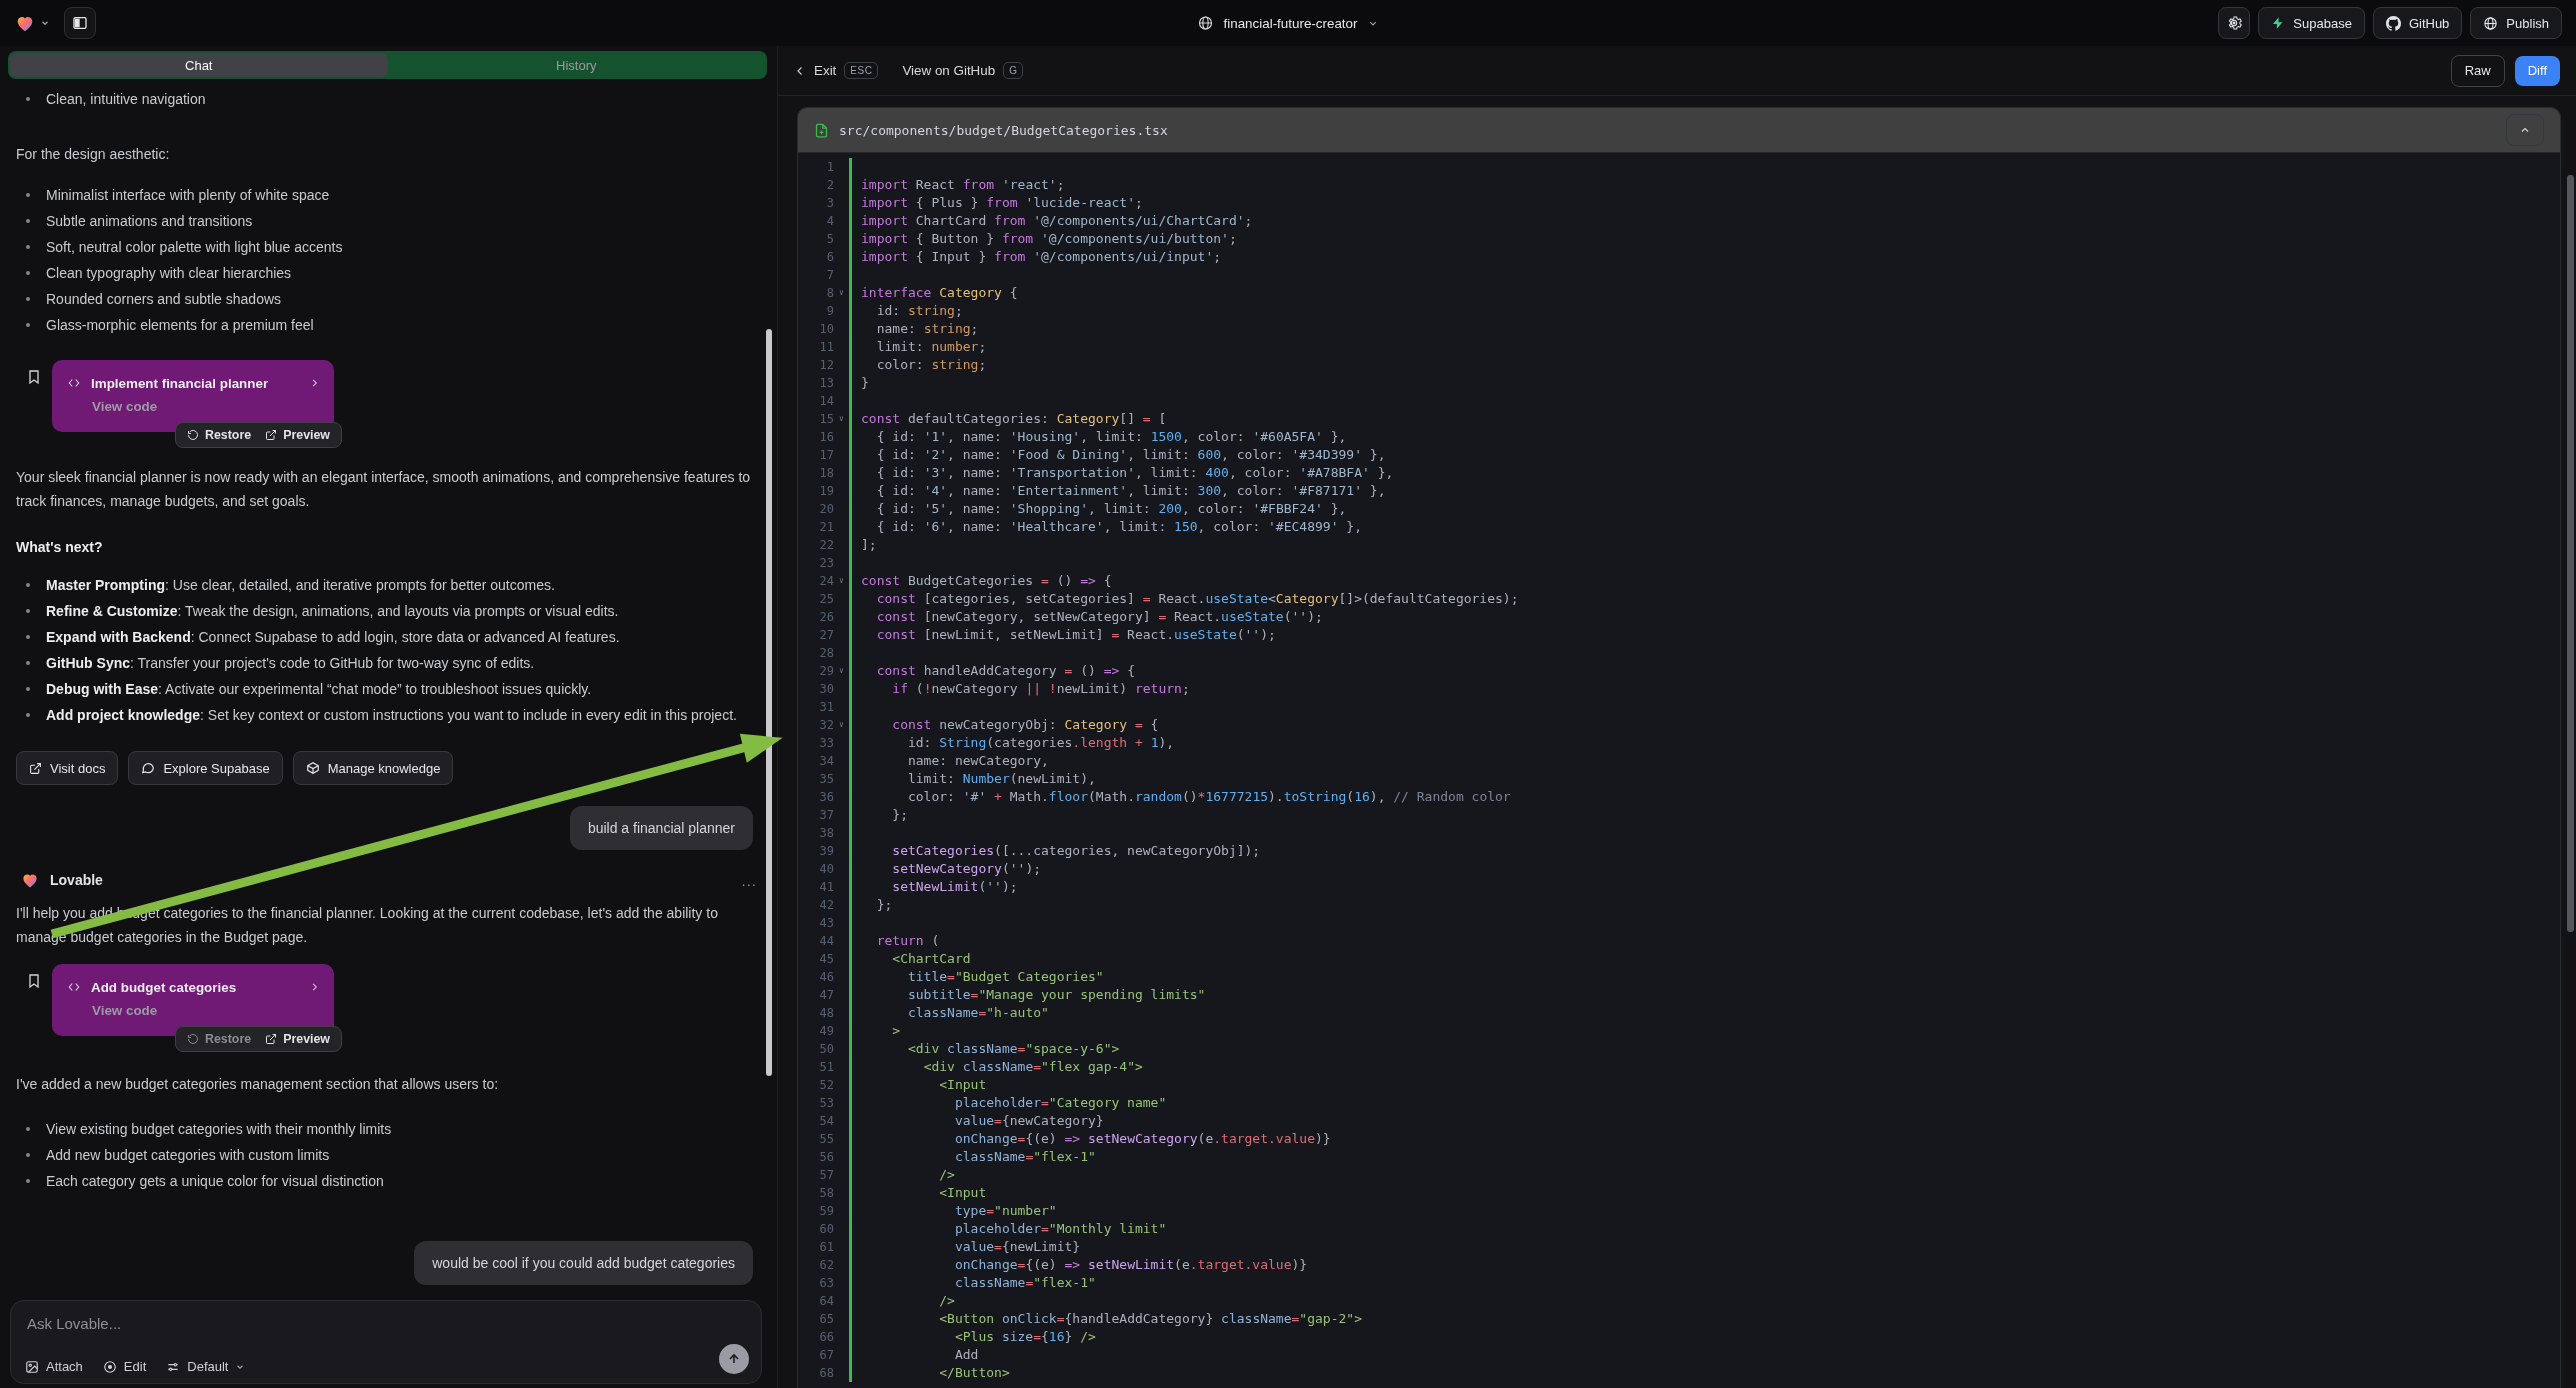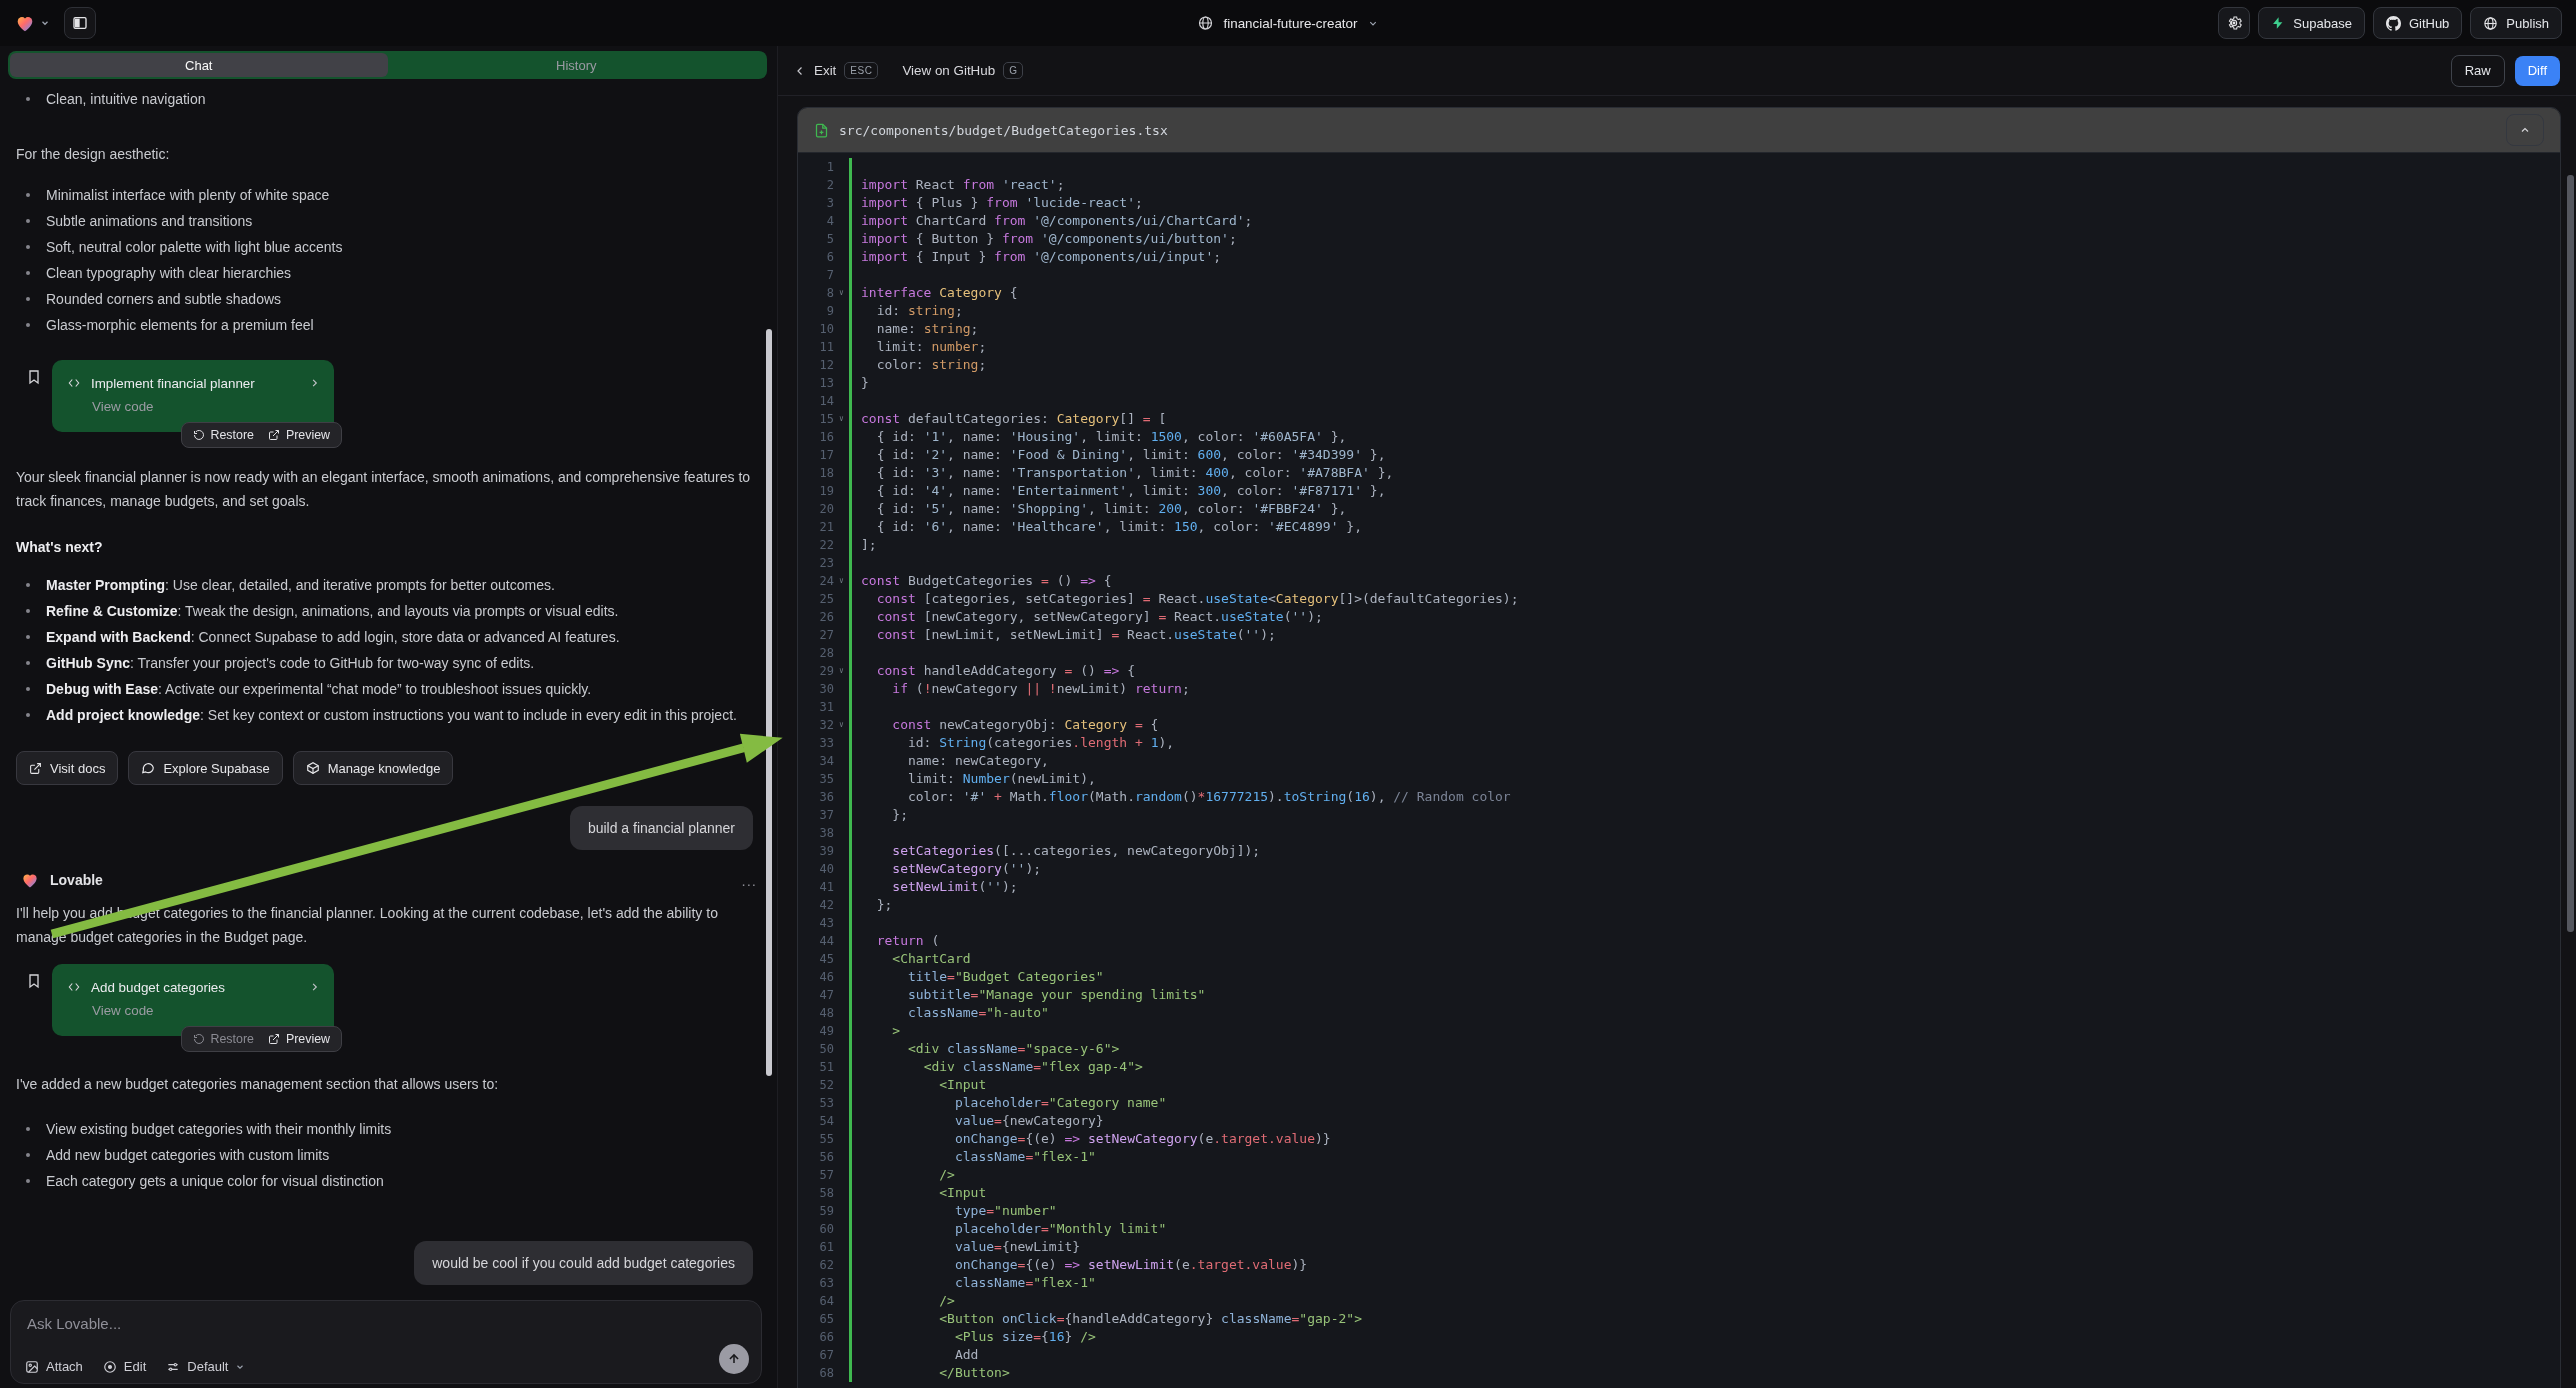--- a/index.html
+++ b/index.html
@@ -28,21 +28,21 @@
   .chat{position:absolute;top:40px;left:0;right:0;bottom:88px;overflow:hidden;display:flex;flex-direction:column;
         font-size:14px;color:#c9cbd0;}
   .para{margin:0;padding:0 16px;line-height:24px;}
   .bullet{display:flex;padding:0 16px 0 26px;line-height:26px;gap:16px;}
   .bullet .dot{width:4px;height:4px;border-radius:50%;background:#85858d;margin-top:11px;flex:none;}
   .bullet b{color:#ededf0;font-weight:700;}
   .heading{font-weight:700;color:#ededf0;padding:0 16px;line-height:24px;}
   
   .vc-zone{position:relative;margin-left:52px;width:282px;}
   .bookmark{position:absolute;left:-26px;top:8px;}
-  .vcard{background:#14532d;border-radius:10px;padding:11px 14px;box-sizing:border-box;position:relative;}
+  .vcard{background:#701a75;border-radius:10px;padding:11px 14px;box-sizing:border-box;position:relative;font-weight:bold;}
   .vc-row1{display:flex;align-items:center;gap:9px;color:#ececf0;font-size:13.4px;height:24px;}
   .vc-chev{margin-left:auto;}
   .vc-link{margin-left:26px;margin-top:4px;color:#9b9ba3;font-size:13.4px;height:22px;}
   .pill{position:absolute;right:-8px;bottom:-16px;display:flex;align-items:center;gap:14px;
         background:#242428;border:1px solid #3f3f45;border-radius:8px;padding:5px 11px;font-size:12.4px;color:#e4e4e8;}
   .pill .p-item{display:inline-flex;align-items:center;gap:6px;}
   .pill .dim{color:#8b8b93;}
   
   .qrow{display:flex;gap:10px;padding:0 16px;}
   .qbtn{display:inline-flex;align-items:center;gap:8px;background:#202024;border:1px solid #38383f;

